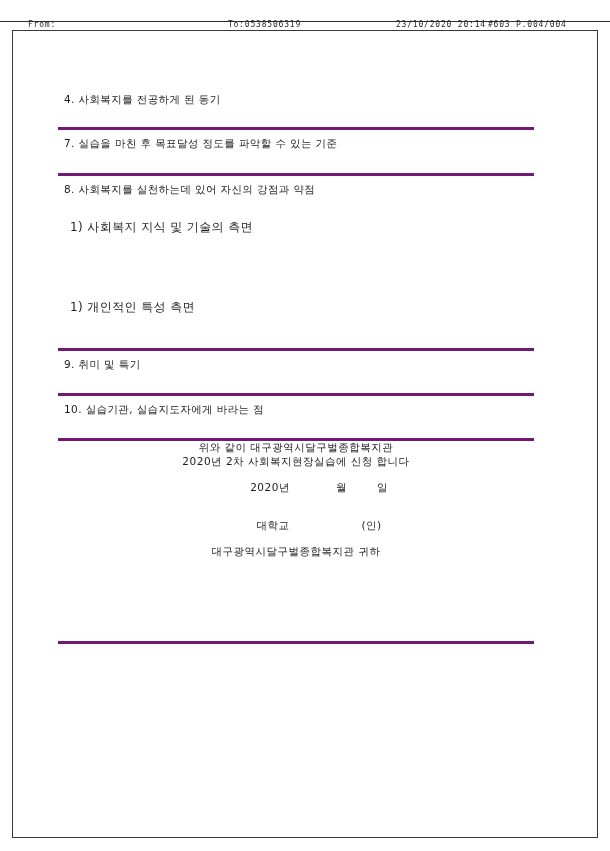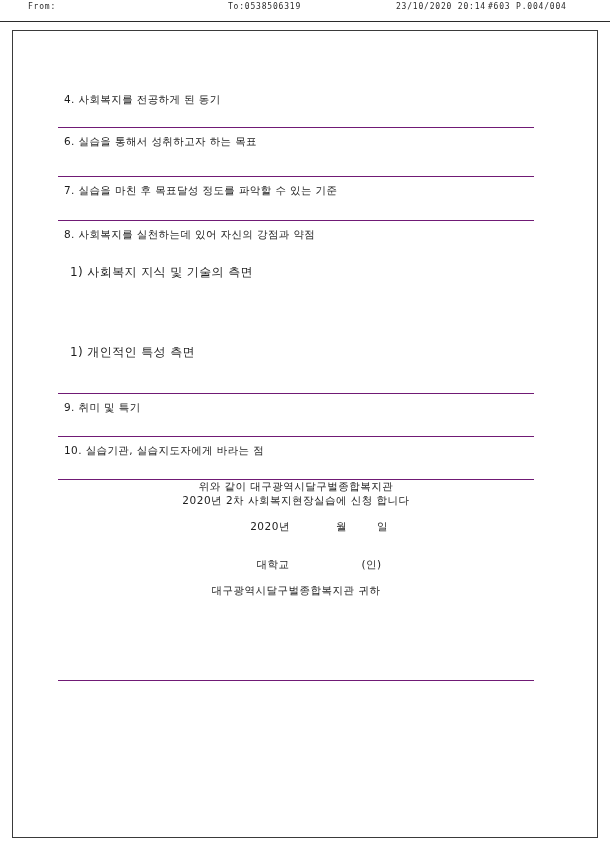--- a/index.html
+++ b/index.html
@@ -25,21 +25,21 @@
     height: 22px;
     box-sizing: border-box;
     border-bottom: 1px solid #2b2b2b;
     font-family: "DejaVu Sans Mono", monospace;
     font-size: 8px;
     letter-spacing: 0.8px;
     color: #2a2a2a;
   }
   #fax-header .hdr-item {
     position: absolute;
-    top: 2px;
+    top: 20px;
     white-space: pre;
   }
   .hdr-from { left: 28px; }
   .hdr-to   { left: 228px; }
   .hdr-date { left: 396px; }
   .hdr-page { left: 488px; }
 
   
   #page-frame {
     position: absolute;
@@ -55,21 +55,21 @@
   
   #form-table {
     position: absolute;
     top: 55px;
     left: 45px;
     width: 476px;
     border-collapse: collapse;
     font-family: "DejaVu Sans", sans-serif;
   }
   #form-table td {
-    border-bottom: 1px solid #701a75;
+    border-bottom: 3px solid #701a75;
     padding: 0;
     vertical-align: top;
   }
   .row-label {
     font-size: 10.5px;
     line-height: 1.2;
     letter-spacing: 0.4px;
     padding: 7px 0 0 6px;
     color: #1c1c1c;
     white-space: pre;
@@ -120,25 +120,20 @@
 <div id="page-frame">
 
   <table id="form-table">
     <tbody>
       <tr>
         <td class="cell-q4">
           <div class="row-label">4. 사회복지를 전공하게 된 동기</div>
         </td>
       </tr>
       <tr>
-        <td class="cell-q6">
-          <div class="row-label">6. 실습을 통해서 성취하고자 하는 목표</div>
-        </td>
-      </tr>
-      <tr>
         <td class="cell-q7">
           <div class="row-label">7. 실습을 마친 후 목표달성 정도를 파악할 수 있는 기준</div>
         </td>
       </tr>
       <tr>
         <td class="cell-q8">
           <div class="row-label">8. 사회복지를 실천하는데 있어 자신의 강점과 약점</div>
           <div class="sub-label q8-sub1">1) 사회복지 지식 및 기술의 측면</div>
           <div class="sub-label q8-sub2">1) 개인적인 특성 측면</div>
         </td>

